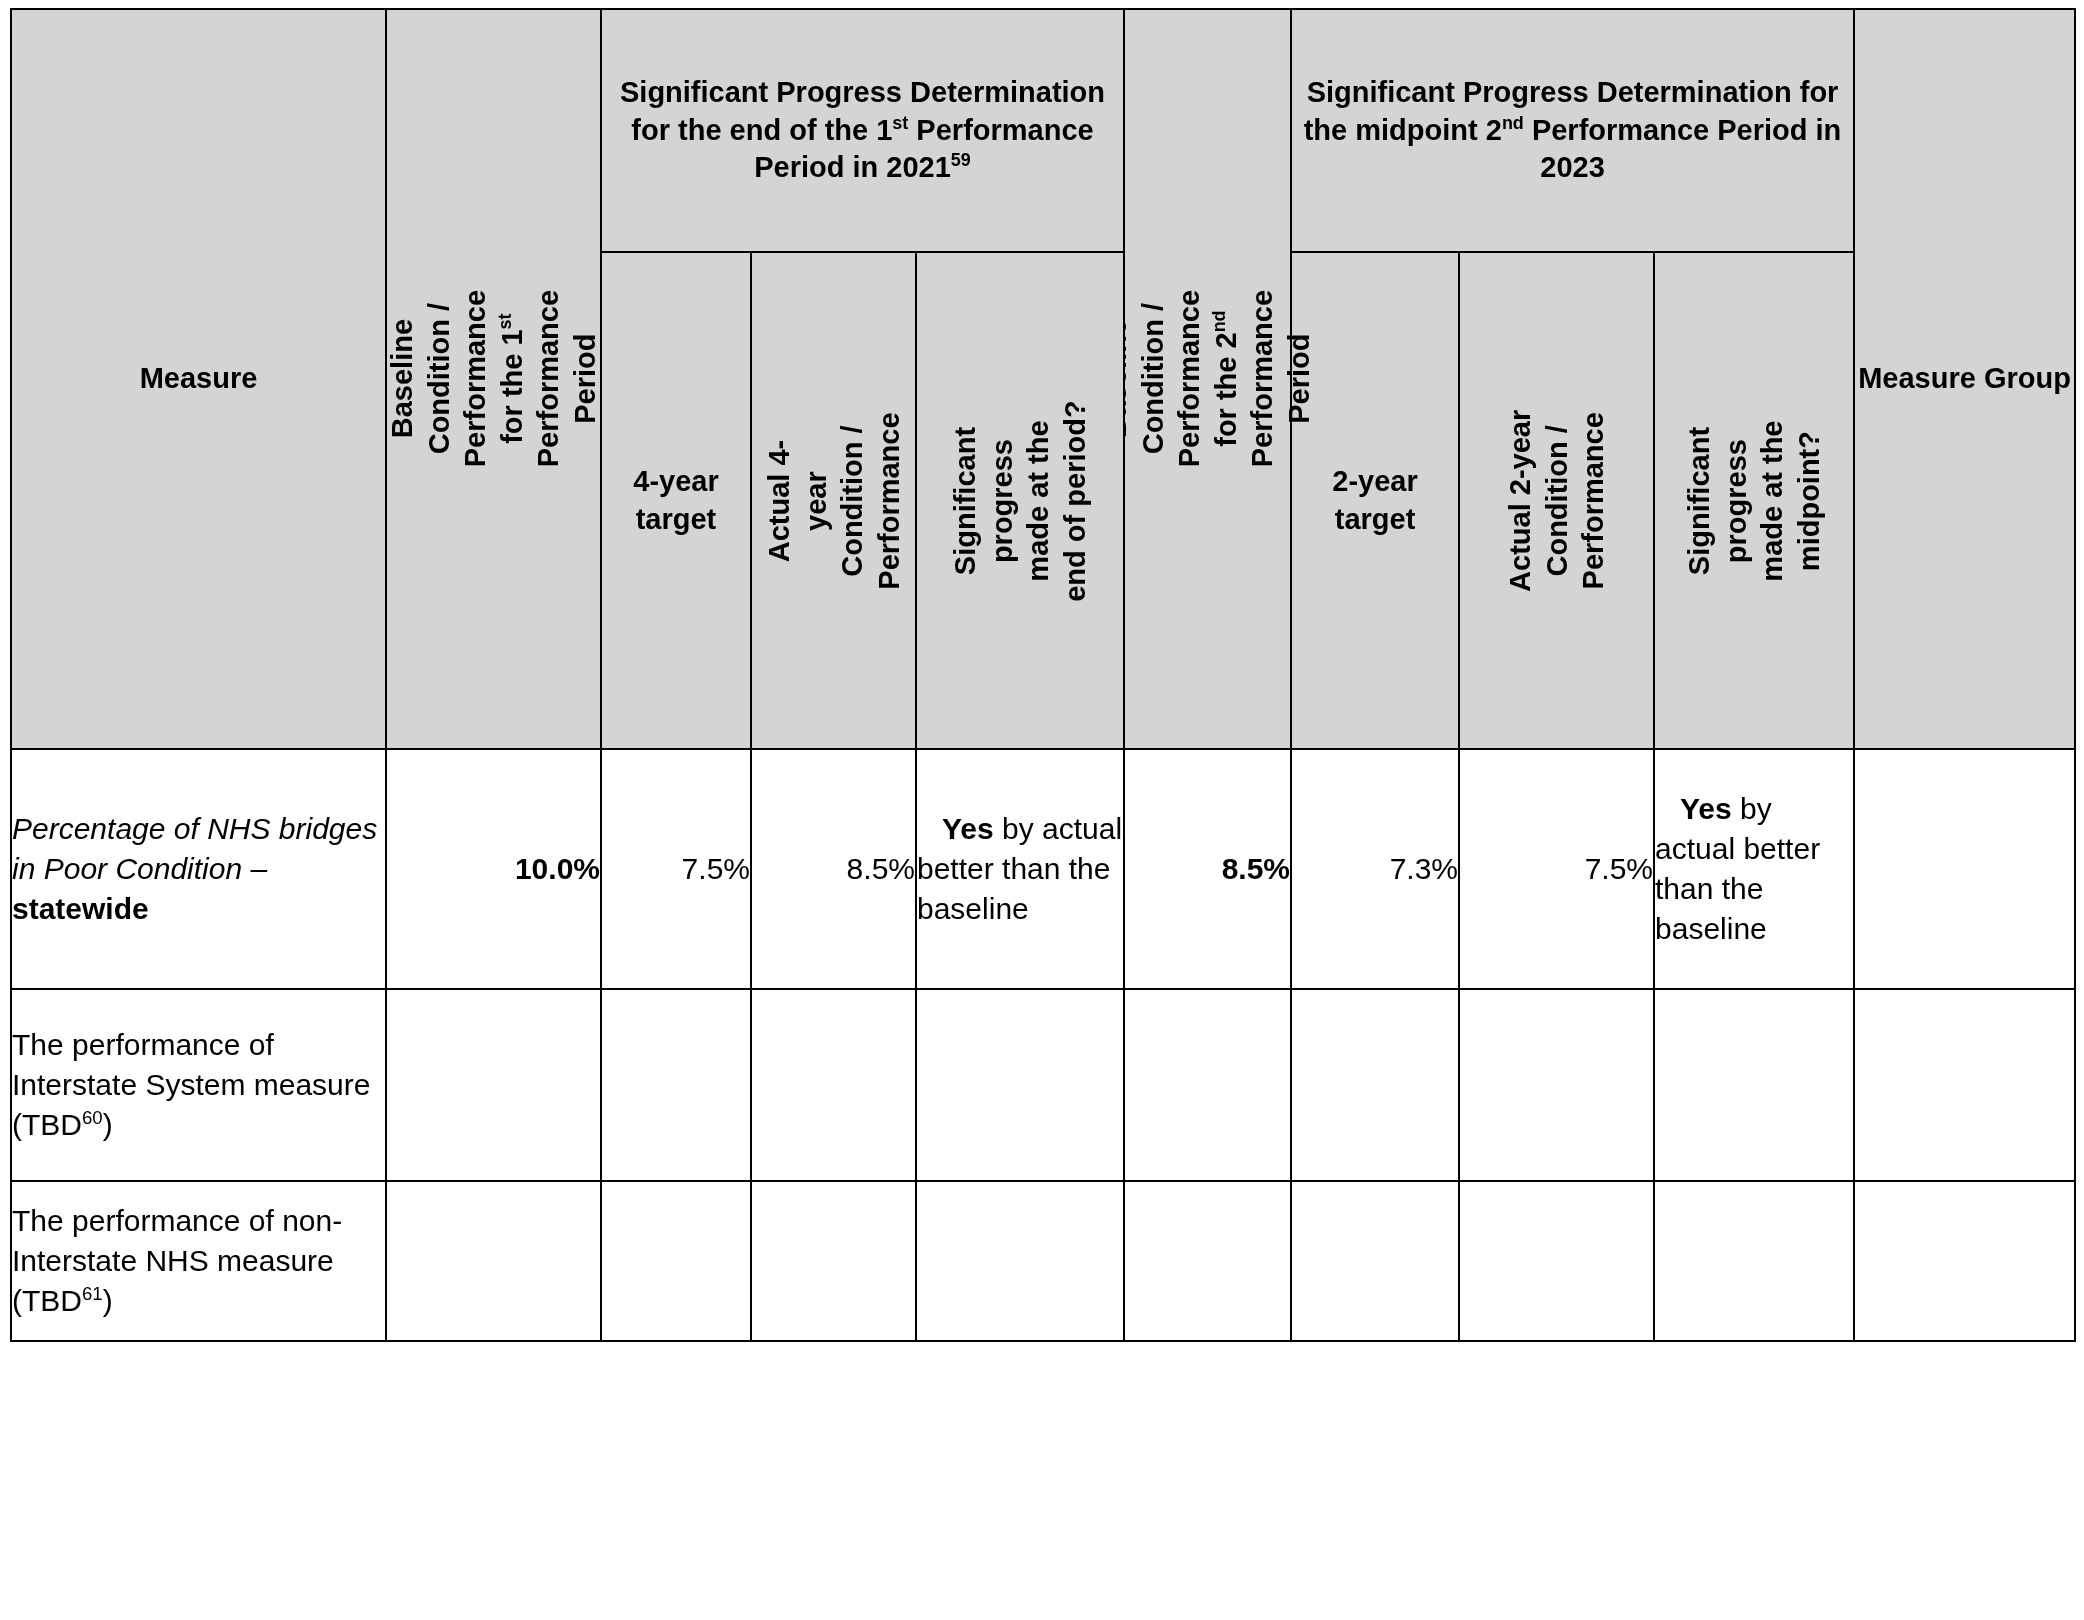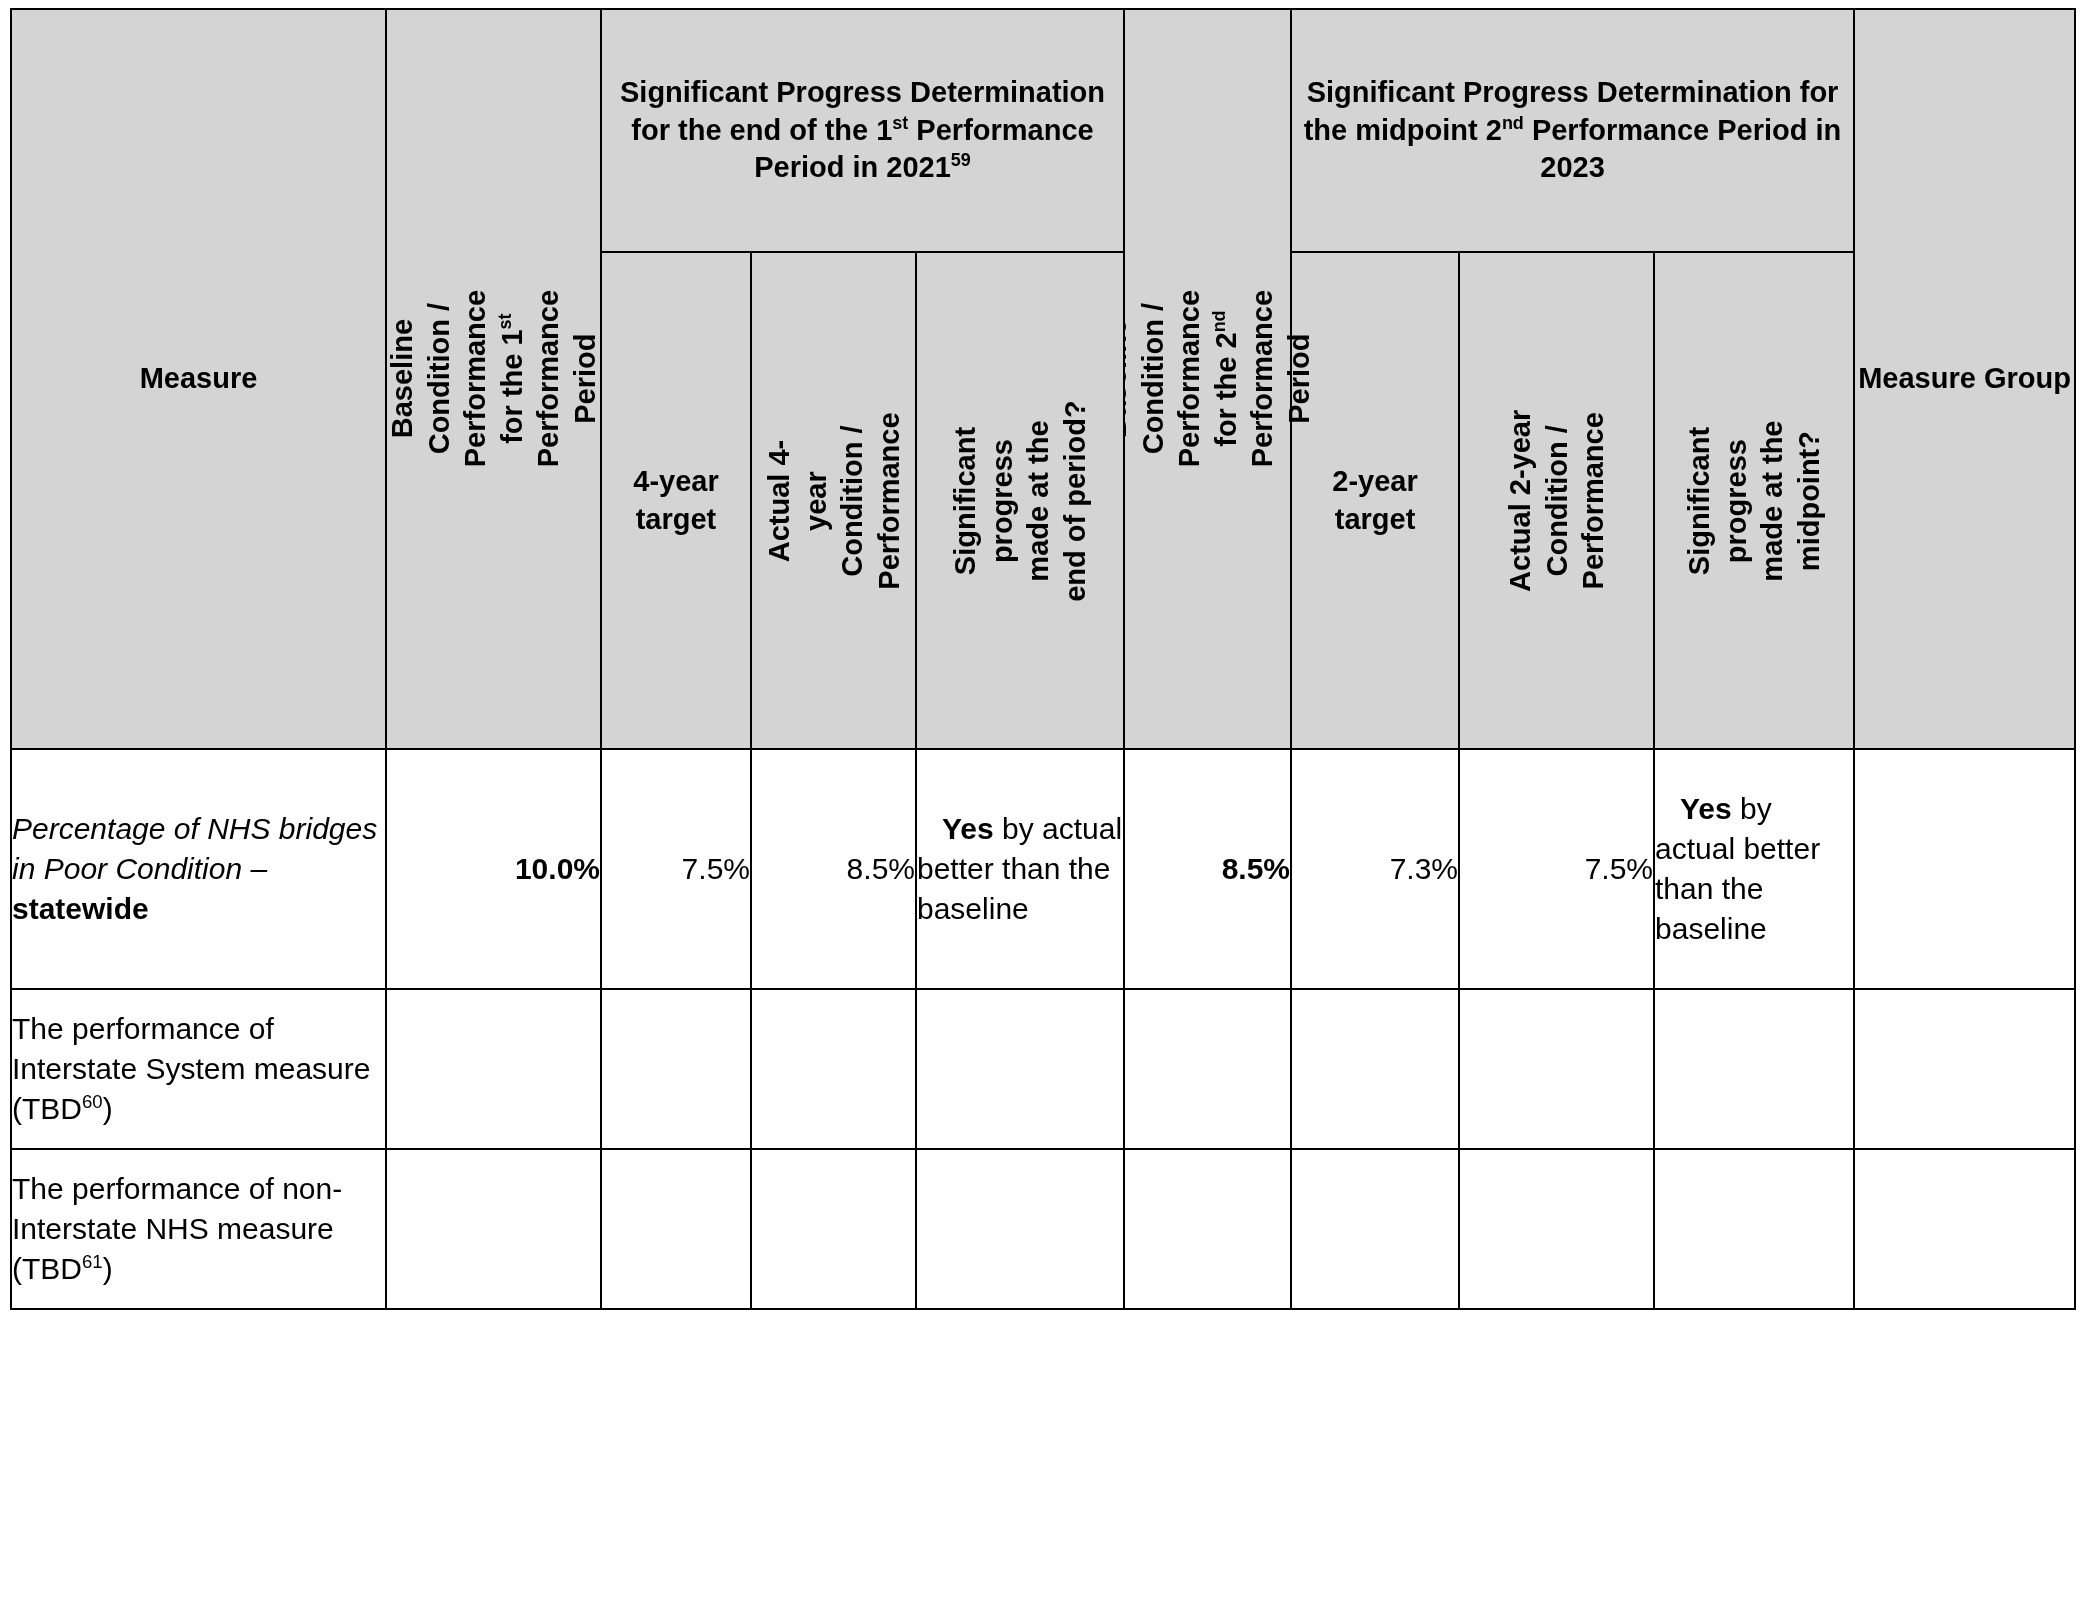--- a/index.html
+++ b/index.html
@@ -241,21 +241,21 @@
 
         <td class="cell cell-num bold">8.5%</td>
         <td class="cell cell-num">7.3%</td>
         <td class="cell cell-num">7.5%</td>
 
         <td class="cell cell-text"><span class="bold-part">Yes</span><span> by actual better than the baseline</span></td>
 
         <td class="cell cell-empty"></td>
       </tr>
 
-      <tr style="height:160px;margin-top:32px;">
+      <tr style="height:192px;margin-top:32px;">
         <td class="cell cell-plain"><span>The performance of Interstate System measure (TBD</span><sup>60</sup><span>)</span></td>
 
         <td class="cell cell-empty"></td>
         <td class="cell cell-empty"></td>
         <td class="cell cell-empty"></td>
         <td class="cell cell-empty"></td>
         <td class="cell cell-empty"></td>
         <td class="cell cell-empty"></td>
         <td class="cell cell-empty"></td>
         <td class="cell cell-empty"></td>

